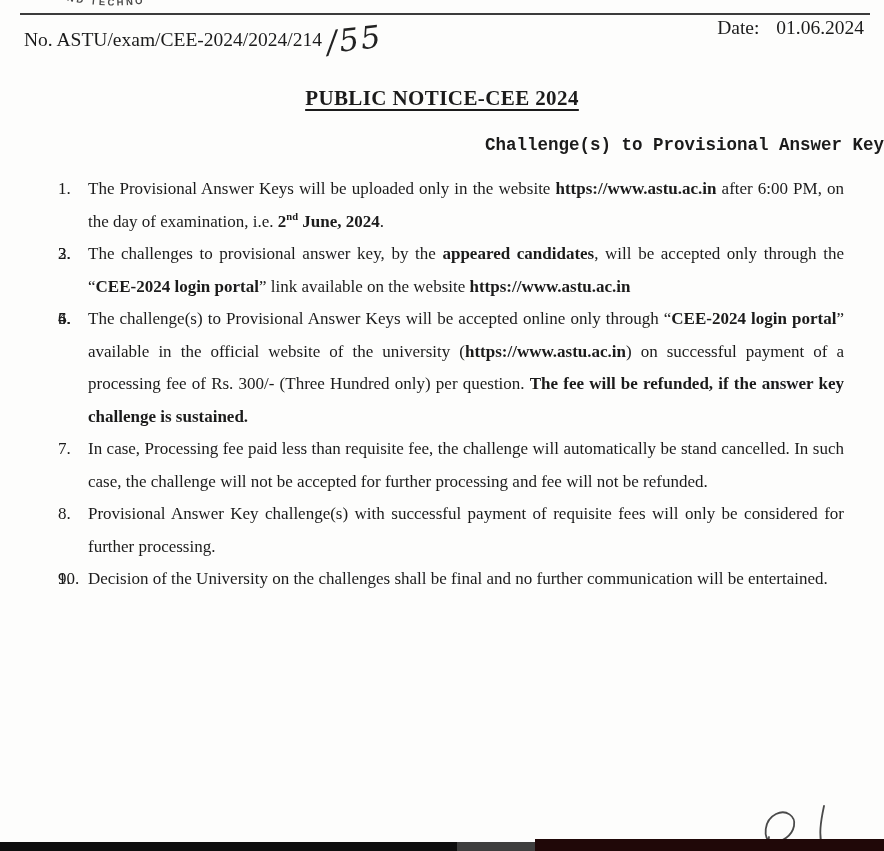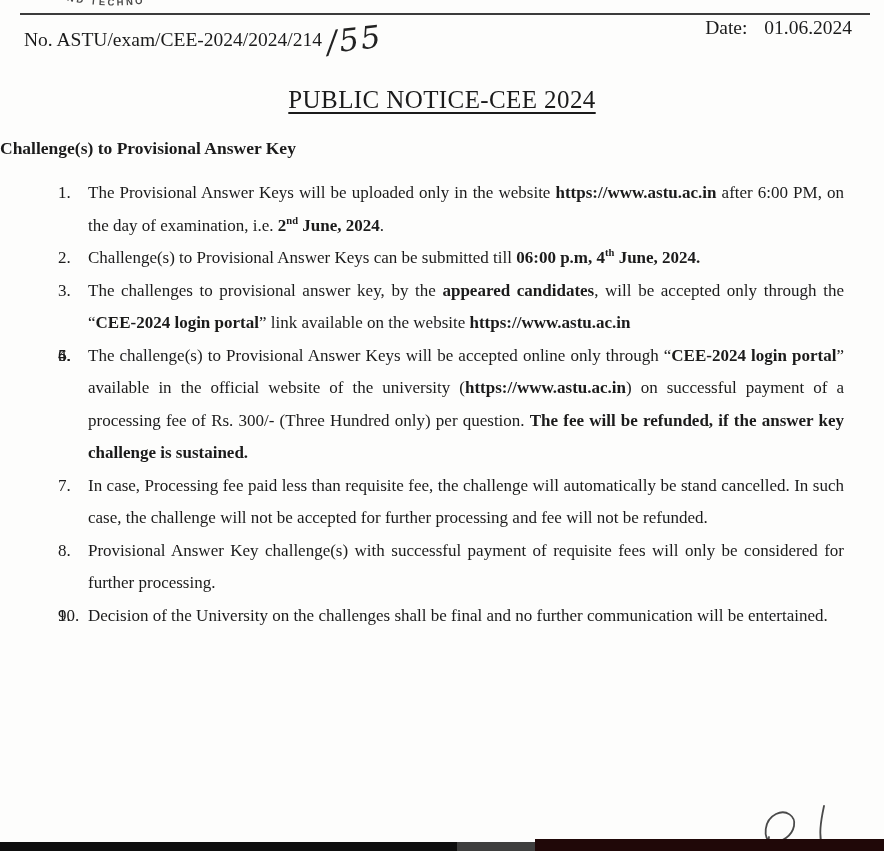--- a/index.html
+++ b/index.html
@@ -13,31 +13,31 @@
 
   
   .seal{position:absolute;left:40px;top:-6px;width:150px;height:26px;}
   .top-rule{position:absolute;left:20px;right:14px;top:13px;height:2px;background:#3c3c3c;}
   .refrow{position:absolute;left:24px;top:17px;font-size:19.5px;white-space:nowrap;}
   .handwritten{
     display:inline-block;font-size:31px;font-style:italic;
     transform:rotate(-7deg) translateY(4px);margin-left:4px;
     font-family:"DejaVu Serif",serif;color:#222;letter-spacing:2px;
   }
-  .daterow{position:absolute;right:32px;top:17px;font-size:19.5px;white-space:nowrap;}
+  .daterow{position:absolute;right:20px;top:17px;font-size:19.5px;white-space:nowrap;}
   .daterow .val{margin-left:12px;}
 
   
   .spacer{height:60px;}
   .title{
-    text-align:center;margin:26px 0 0 0;font-size:25px;font-weight:normal;
+    text-align:center;margin:26px 0 0 0;font-size:21px;font-weight:bold;
     letter-spacing:0.4px;
     text-decoration:underline;text-decoration-thickness:2px;text-underline-offset:4px;
   }
-  .subtitle{text-align:left;margin:24px 0 0 0;font-size:17.5px;font-weight:bold;}
+  .subtitle{text-align:right;margin:24px 0 0 0;font-size:17.5px;font-weight:bold;font-family:Liberation Mono, monospace;}
 
   
   .items{margin:18px 40px 0 58px;}
   .item{
     position:relative;padding-left:30px;
     text-align:justify;font-size:17px;line-height:32.5px;
   }
   .item .num{position:absolute;left:0;top:0;}
   .b{font-weight:bold;}
   .u{text-decoration-thickness:1.5px;text-underline-offset:3px;}
@@ -76,21 +76,21 @@
     <span class="val">01.06.2024</span>
   </div>
 
   <div class="spacer"></div>
 
   <h1 class="title">PUBLIC NOTICE-CEE 2024</h1>
   <h2 class="subtitle">Challenge(s) to Provisional Answer Key</h2>
 
   <div class="items" id="items">
       <div class="item"><span class="num">1.</span><span><span>The Provisional Answer Keys will be uploaded only in the website </span><span class="b u">https://www.astu.ac.in</span><span> after 6:00 PM, on the day of examination, i.e. </span><span class="b">2</span><span class="b sup">nd</span><span class="b"> June, 2024</span><span>.</span></span></div>
-      <div class="item"><span class="num">2.</span><span><span>Challenge(s) to Provisional Answer Keys can be submitted till </span><span class="b">06:00 p.m, 4</span><span class="b sup">th</span><span class="b"> June, 2024.</span></span></div>
+      <div class="item"><span class="num">2.</span></div>
       <div class="item"><span class="num">3.</span><span><span>The challenges to provisional answer key, by the </span><span class="b">appeared candidates</span><span>, will be accepted only through the “</span><span class="b">CEE-2024 login portal</span><span>” link available on the website </span><span class="b u">https://www.astu.ac.in</span></span></div>
       <div class="item"><span class="num">4.</span></div>
       <div class="item"><span class="num">5.</span></div>
       <div class="item"><span class="num">6.</span><span><span>The challenge(s) to Provisional Answer Keys will be accepted online only through “</span><span class="b">CEE-2024 login portal</span><span>” available in the official website of the university (</span><span class="b u">https://www.astu.ac.in</span><span>) on successful payment of a processing fee of Rs. 300/- (Three Hundred only) per question. </span><span class="b">The fee will be refunded, if the answer key challenge is sustained.</span></span></div>
       <div class="item"><span class="num">7.</span><span><span>In case, Processing fee paid less than requisite fee, the challenge will automatically be stand cancelled. In such case, the challenge will not be accepted for further processing and fee will not be refunded.</span></span></div>
       <div class="item"><span class="num">8.</span><span><span>Provisional Answer Key challenge(s) with successful payment of requisite fees will only be considered for further processing.</span></span></div>
       <div class="item"><span class="num">9.</span></div>
       <div class="item"><span class="num">10.</span><span><span>Decision of the University on the challenges shall be final and no further communication will be entertained.</span></span></div>
     </div>
 

